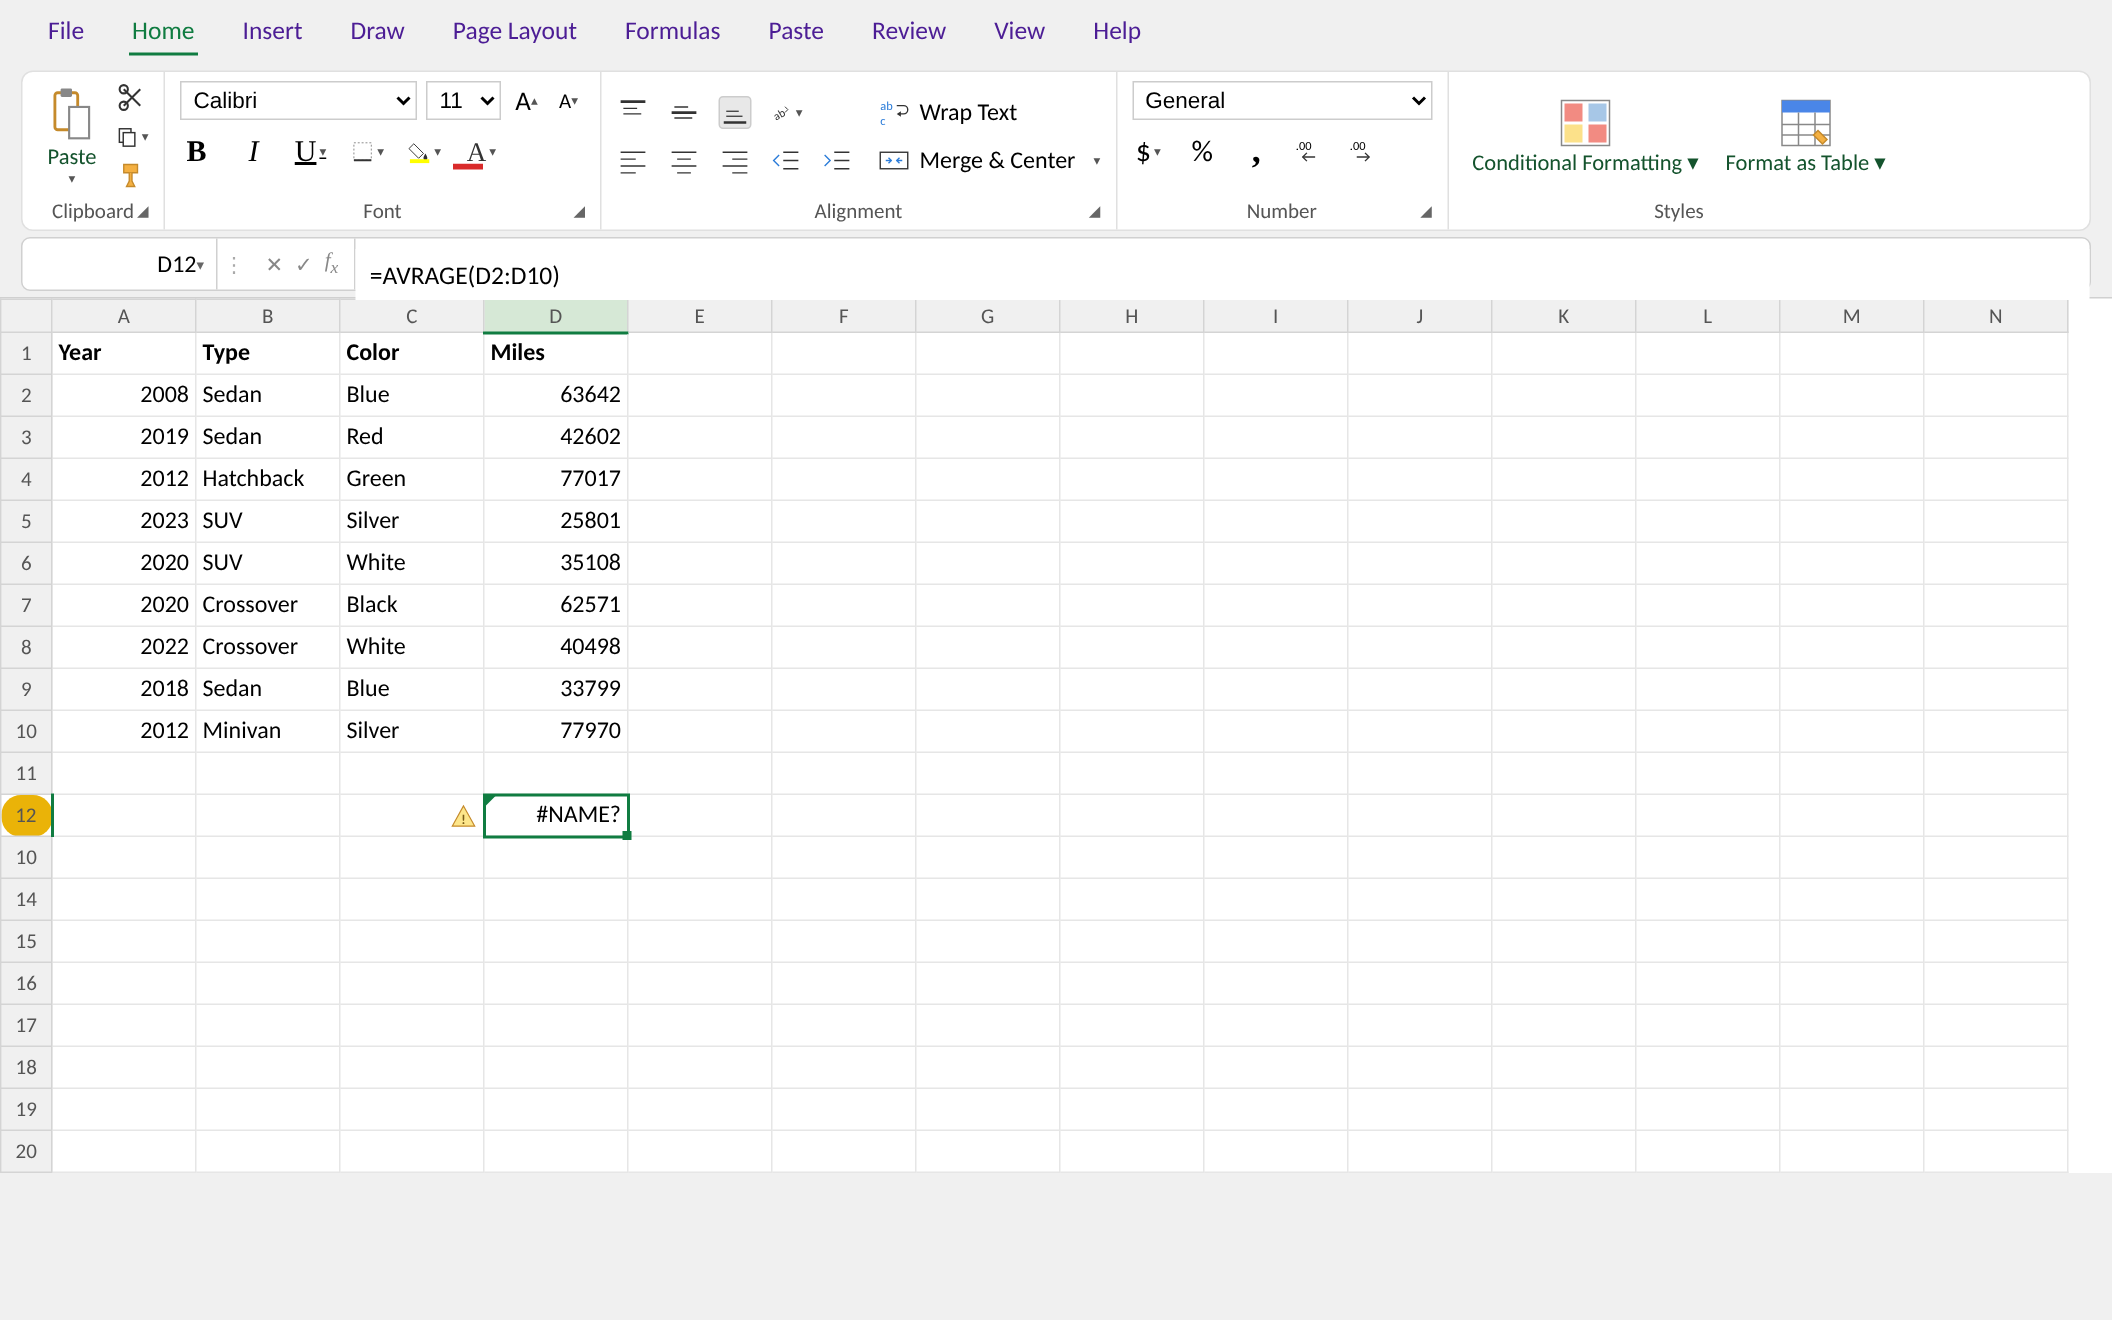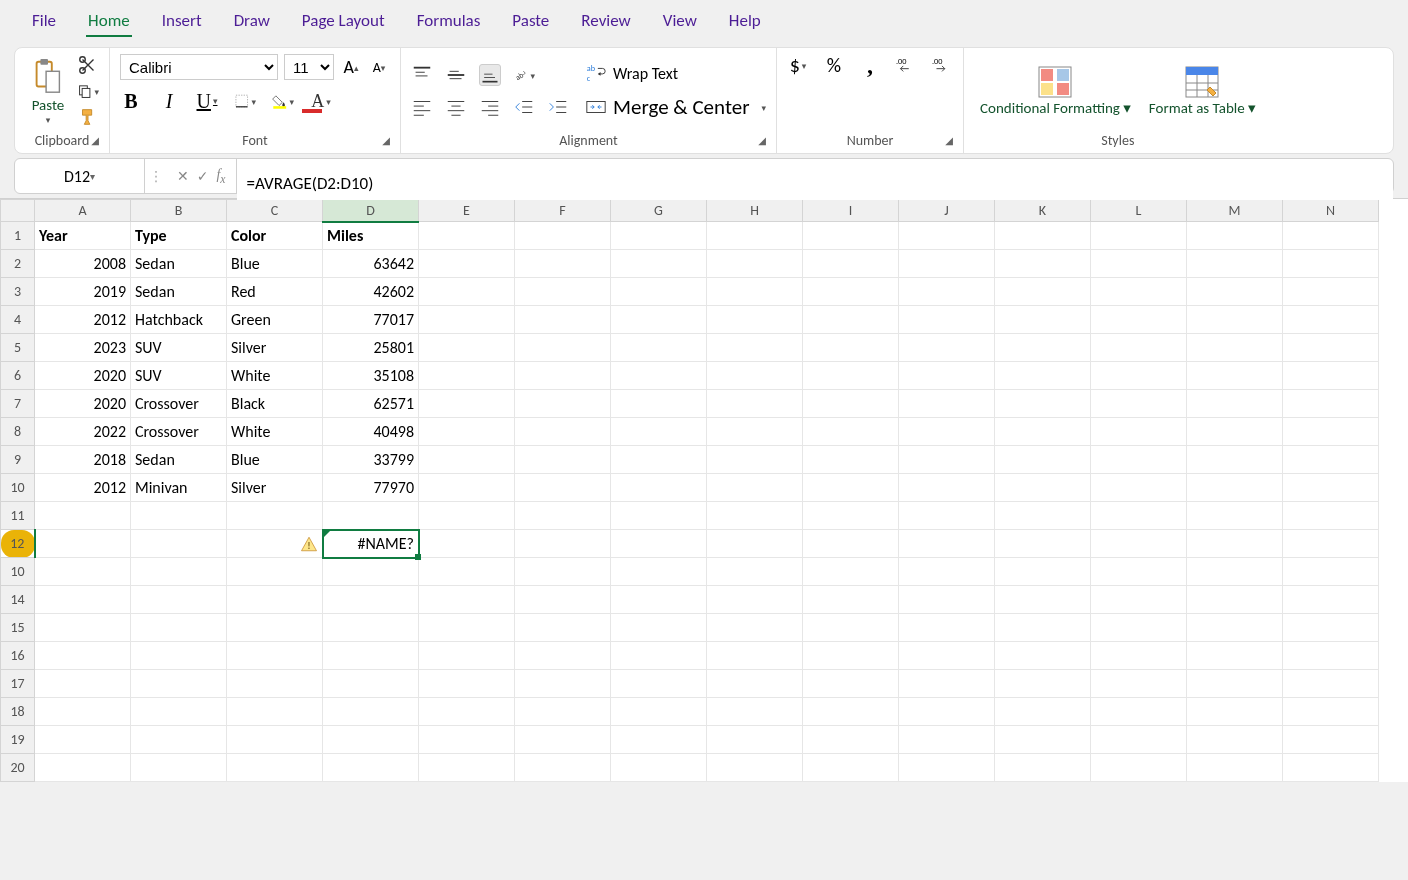--- a/index.html
+++ b/index.html
@@ -25,21 +25,21 @@
 .mini-icon { width: 22px; height: 22px; display: inline-flex; align-items: center; justify-content: center; cursor: pointer; }
 .dd-caret::after { content: "▾"; font-size: 9px; color: #555; margin-left: 2px; }
 
 select.ribbon-sel { border: 1px solid #ccc; height: 26px; font-size: 15px; padding: 0 4px; background: #fff; }
 .font-name { width: 158px; }
 .font-size { width: 50px; }
 .num-format { width: 200px; }
 
 
 .fbar { display: flex; align-items: center; margin: 4px 14px; background: #fff; border: 1px solid #d0d0d0; border-radius: 6px; height: 36px; }
-.namebox { width: 130px; border-right: 1px solid #d0d0d0; padding: 0 8px; font-size: 16px; display: flex; align-items: center; justify-content: center; height: 100%; }
+.namebox { width: 130px; border-right: 1px solid #d0d0d0; padding: 0 8px; font-size: 16px; display: flex; align-items: center; justify-content: flex-end; height: 100%; }
 .fbar-icons { display: flex; align-items: center; gap: 8px; padding: 0 10px; color: #888; border-right: 1px solid #d0d0d0; height: 100%; }
 .formula-input { flex: 1; padding: 0 10px; font-size: 17px; border: none; outline: none; height: 100%; font-family: Calibri, sans-serif; margin-top: 14px; }
 .sep-dots { color: #aaa; padding: 0 4px; }
 
 
 .grid-wrap { margin-top: 4px; background: #fff; border-top: 1px solid #d0d0d0; }
 .grid { border-collapse: collapse; }
 .grid th.colhdr { width: 96px; height: 22px; background: #f0f0f0; border: 1px solid #d4d4d4; font-weight: normal; color: #555; font-size: 14px; text-align: center; }
 .grid th.colhdr:first-child { width: 34px; background: #f0f0f0; }
 .grid td.rowhdr { width: 34px; height: 28px; background: #f0f0f0; border: 1px solid #d4d4d4; text-align: center; color: #555; font-size: 14px; }
@@ -239,33 +239,34 @@
               <text x="2" y="21" font-size="9" fill="#2b7cd9">c</text>
             </svg>
           <span style="font-size:16px">Wrap Text</span>
         </div>
         <div class="hstack">
           <svg class="ico" viewBox="0 0 24 24">
               <rect x="2" y="6" width="20" height="12" fill="none" stroke="#333"></rect>
               <path d="M6 12h4M14 12h4" stroke="#2b7cd9"></path>
               <path d="M8 10l2 2-2 2M16 10l-2 2 2 2" fill="none" stroke="#2b7cd9"></path>
             </svg>
-          <span style="font-size:21px">Merge &amp; Center</span>
+          <span style="font-size:16px">Merge &amp; Center</span>
           <span style="font-size:9px;color:#555;margin-left:6px">▾</span>
         </div>
       </div>
     </div>
     <div class="group-label">
         <span>Alignment</span>
         <span class="launcher">◢</span>
       </div>
   </div>
 
   <div class="group">
     <div class="group-body vstack" style="gap:10px;align-items:flex-start">
+      <select class="ribbon-sel num-format"><option>General</option></select>
       <div class="hstack" style="gap:14px">
         <span class="mini-icon dd-caret" style="font-size:20px">$</span>
         <span class="mini-icon" style="font-size:20px">%</span>
         <span class="mini-icon" style="font-family:serif;font-size:24px;font-weight:bold">,</span>
         <span class="mini-icon">
             <svg class="ico" viewBox="0 0 24 24">
               <text x="1" y="11" font-size="9">.00</text>
               <path d="M15 16h-9" stroke="#333"></path>
               <path d="M9 13l-3 3 3 3" fill="none" stroke="#333"></path>
             </svg>

